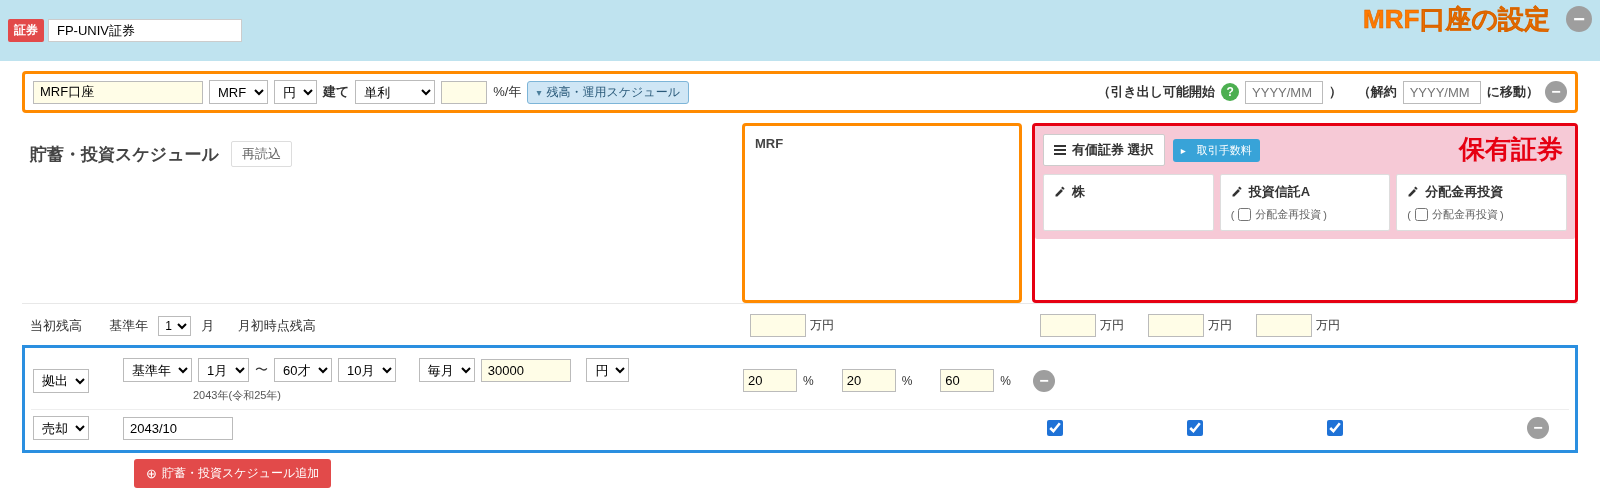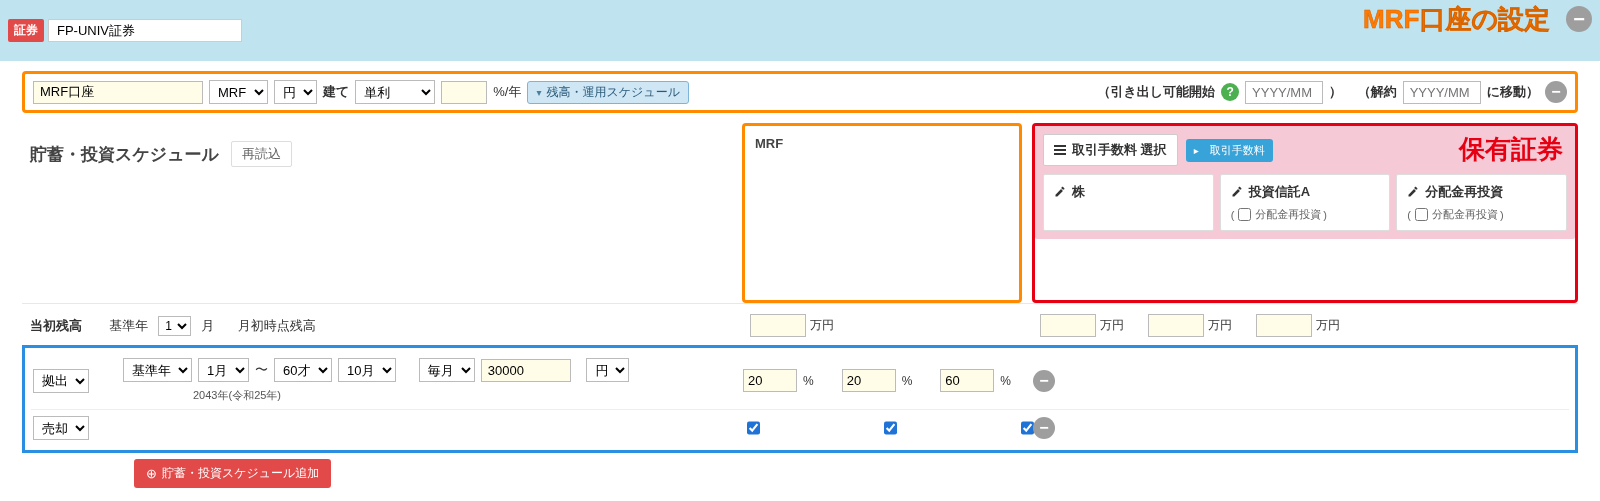--- a/index.html
+++ b/index.html
@@ -162,21 +162,21 @@
 .pencil { width: 12px; height: 12px; display: inline-block; }
 .pencil svg { width: 12px; height: 12px; }
 .sub-label { font-size: 11px; color: #666; margin-top: 6px; display: flex; align-items: center; gap: 2px; }
 .sub-label input[type=checkbox] { margin: 0 2px; }
 
 .balance-row {
   display: grid; grid-template-columns: 720px 280px 1fr;
   align-items: center; border-top: 1px solid #e8e8e8;
 }
 .balance-left { display: flex; align-items: center; gap: 10px; padding: 10px 8px; }
-.bal-label { font-weight: bold; }
+.bal-label { font-weight: normal; }
 .mini-sel { border: 1px solid #bbb; background: #fff; font-size: 12px; padding: 1px 2px; }
 .amount-cell { display: flex; align-items: center; gap: 4px; padding: 10px 8px; }
 .amt-input { width: 56px; border: 1px solid #bbb; background: #fffde7; padding: 3px 4px; font-size: 13px; }
 .unit { font-size: 12px; }
 
 .sec-amt-row { display: flex; gap: 24px; padding: 10px 8px 10px 18px; }
 
 .blue-box {
   border: 3px solid #2a8fe0;
   border-radius: 0;
@@ -259,21 +259,21 @@
         <div class="mrf-box">
           <div class="mrf-title">MRF</div>
           <div></div>
         </div>
 
         <div class="sec-box">
           <div class="sec-box-inner">
             <div class="sec-top">
               <span class="sec-select">
                 <span class="list-icon"></span>
-                <span>取引手数料 選択</span>
+                <span>有価証券 選択</span>
               </span>
               <span class="fee-chip">
                 <span class="caret-r"></span>
                 <span>取引手数料</span>
               </span>
               <span class="annot-red sec-annot">保有証券</span>
             </div>
             <div class="sec-cards" id="sec-cards">
                 <div class="sec-card">
                   <div class="nm">
@@ -373,20 +373,23 @@
                 <span class="unit">%</span>
               </div>
             </div>
           <div><button class="minus-btn" style="width:22px;height:22px;font-size:16px">−</button></div>
         </div>
 
         <div class="sched-row" style="border-top:1px solid #eee">
           <div>
             <select class="sel"><option>売却</option></select>
           </div>
+          <div>
+            <input class="txt-input white" style="width: 110px;" value="2043/10">
+          </div>
           <div></div>
           <div class="sec-chk-row" id="sec-chk-1">
               <input type="checkbox" checked="" style="">
               <input type="checkbox" checked="" style="">
               <input type="checkbox" checked="" style="">
             </div>
           <div><button class="minus-btn" style="width:22px;height:22px;font-size:16px">−</button></div>
         </div>
 
       </div>

